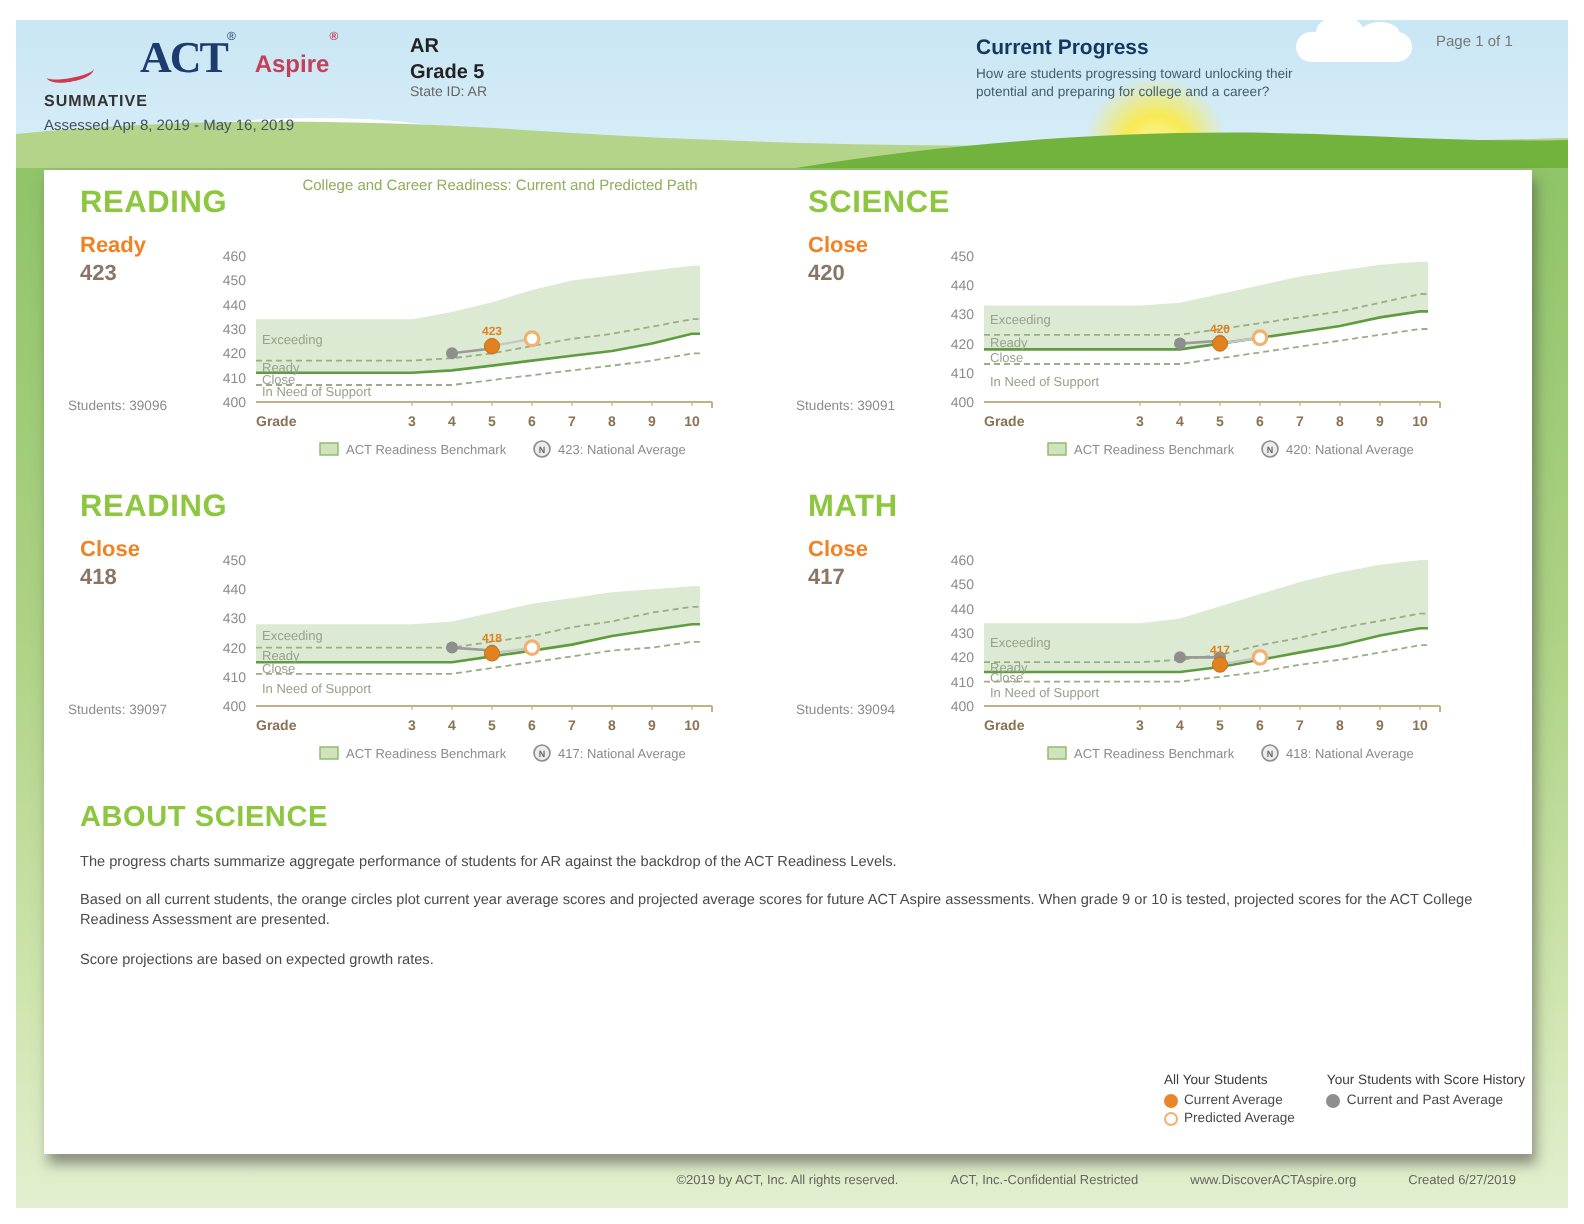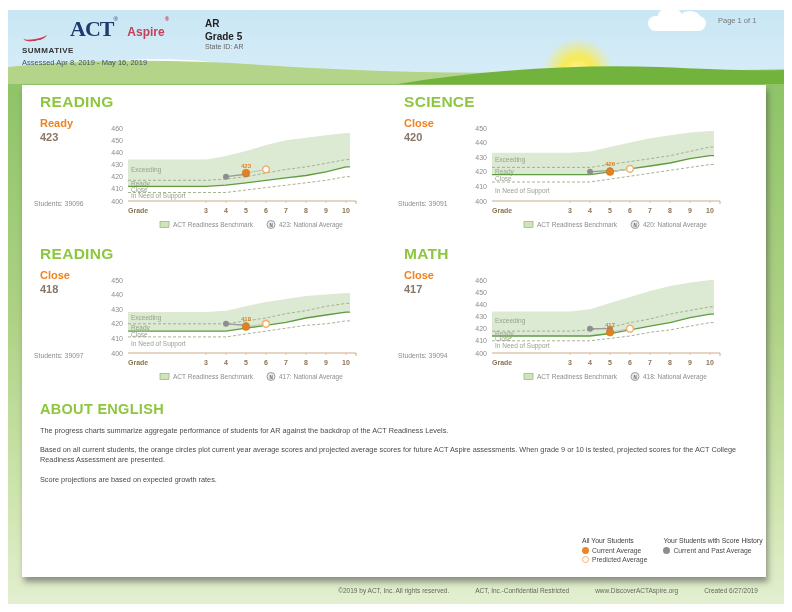--- a/index.html
+++ b/index.html
@@ -84,24 +84,29 @@
     <span class="swoosh"></span>
     <span class="aspire-word"><span>Aspire</span><span class="aspire-reg">®</span></span>
   </div>
   <div class="summative">SUMMATIVE</div>
   <div class="assessed">Assessed Apr 8, 2019 - May 16, 2019</div>
   <div class="org-block">
     <div class="org-name">AR</div>
     <div class="grade">Grade 5</div>
     <div class="state-id">State ID: AR</div>
   </div>
+  <div class="progress-block">
+    <div class="progress-title">Current Progress</div>
+    <div class="progress-desc">How are students progressing toward unlocking their potential and preparing for college and a career?</div>
+  </div>
   <div class="cloud"></div>
   <div class="page-num">Page 1 of 1</div>
 
   <div class="card">
+    <div class="chart-hdr">College and Career Readiness: Current and Predicted Path</div>
 
     <div class="chart-block cb-english">
       <div class="subject">READING</div>
       <div class="level">Ready</div>
       <div class="score">423</div>
       <div class="students">Students: 39096</div>
       <svg class="chart-svg" viewBox="0 0 292 118">
           <polygon points="34,38.6 112,38.6 132,35.0 152,30.1 172,24.0 192,19.2 212,16.7 232,14.3 252,11.9 256,11.9 256,45.9 252,45.9 232,50.8 212,54.5 192,56.9 172,59.3 152,61.8 132,64.2 112,65.4 34,65.4" fill="#dcead3"></polygon>
           <polyline points="34,59.3 112,59.3 132,58.1 152,55.7 172,52.0 192,48.4 212,45.9 232,42.3 252,38.6 256,38.6" fill="none" stroke="#9aad85" stroke-width="0.9" stroke-dasharray="3 2"></polyline>
           <polyline points="34,71.5 112,71.5 132,71.5 152,69.0 172,66.6 192,64.2 212,61.8 232,59.3 252,55.7 256,55.7" fill="none" stroke="#9aad85" stroke-width="0.9" stroke-dasharray="3 2"></polyline>
@@ -305,21 +310,21 @@
           <text x="152" y="53.81666666666666" font-size="6" fill="#e2811f" text-anchor="middle" font-family="Liberation Sans, sans-serif" font-weight="bold">417</text>
           <rect x="66" y="100.5" width="9" height="6" fill="#cfe3bd" stroke="#8db96a" stroke-width="0.7"></rect>
           <text x="79" y="106" font-size="6.5" fill="#8c8c8c" text-anchor="start" font-family="Liberation Sans, sans-serif" font-weight="normal">ACT Readiness Benchmark</text>
           <circle cx="177" cy="103.5" r="4" fill="#ececec" stroke="#8c8c8c" stroke-width="0.8"></circle>
           <text x="177" y="105.6" font-size="4.5" fill="#666" text-anchor="middle" font-family="Liberation Sans, sans-serif" font-weight="bold">N</text>
           <text x="185" y="106" font-size="6.5" fill="#8c8c8c" text-anchor="start" font-family="Liberation Sans, sans-serif" font-weight="normal">418: National Average</text>
         </svg>
     </div>
 
     <div class="about">
-      <div class="about-title">ABOUT ENGLISH</div>
+      <div class="about-title">ABOUT SCIENCE</div>
       <p>The progress charts summarize aggregate performance of students for AR against the backdrop of the ACT Readiness Levels.</p>
       <p>Based on all current students, the orange circles plot current year average scores and projected average scores for future ACT Aspire assessments. When grade 9 or 10 is tested, projected scores for the ACT College Readiness Assessment are presented.</p>
       <p>Score projections are based on expected growth rates.</p>
     </div>
 
     <div class="bot-legend">
       <div class="bl-col">
         <div class="bl-title">All Your Students</div>
         <div class="bl-item">
           <span class="dot dot-orange"></span>

